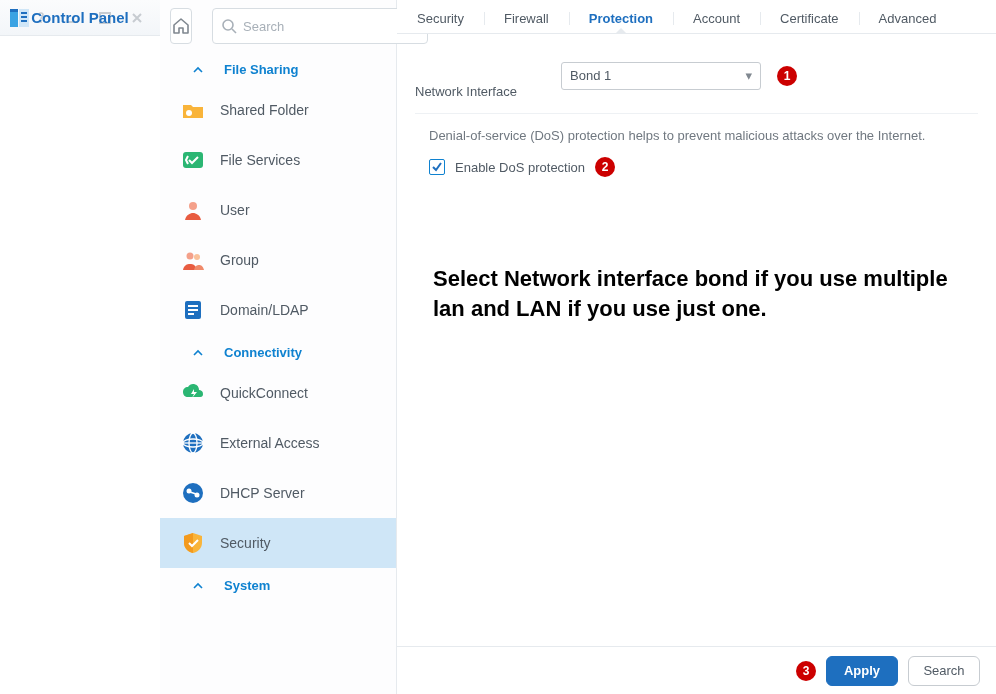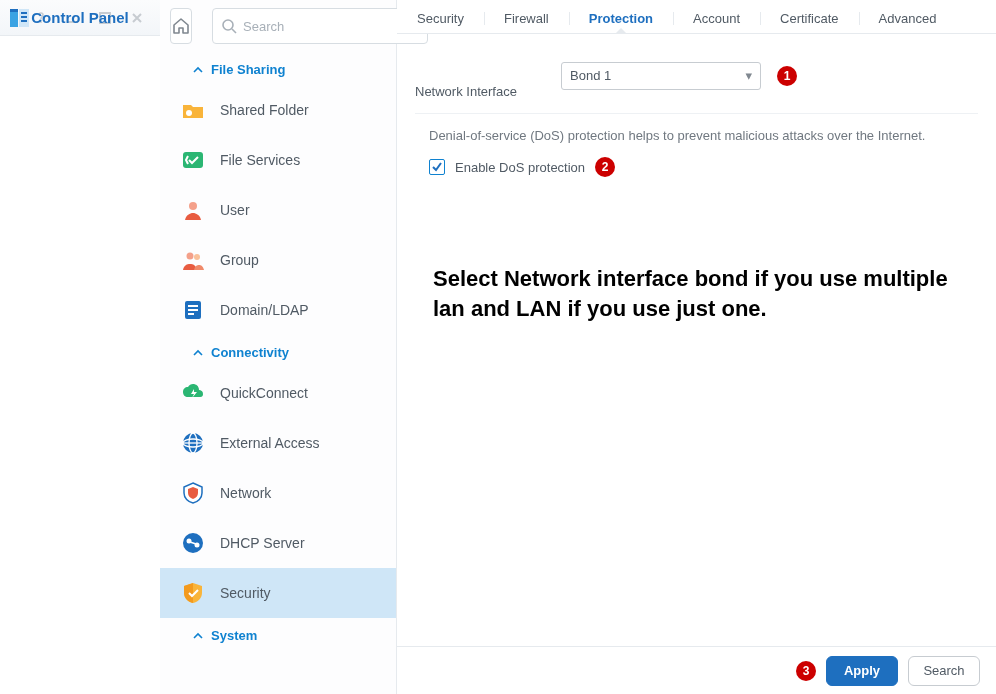--- a/index.html
+++ b/index.html
@@ -18,21 +18,21 @@
   
   .sidebar { width: 237px; border-right: 1px solid #e6eaee; display: flex; flex-direction: column; background: #fdfdfe; }
   .side-toprow { display: flex; gap: 20px; padding: 8px 10px 8px 10px; }
   .home-btn { width: 36px; height: 36px; border: 1px solid #d7dde2; border-radius: 4px; background: #fff; display: flex; align-items: center; justify-content: center; cursor: pointer; }
   .search-box { flex: 1; height: 36px; border: 1px solid #d7dde2; border-radius: 4px; background: #fff; display: flex; align-items: center; padding: 0 8px; gap: 6px; }
   .search-box input { border: none; outline: none; flex: 1; font-size: 13px; color: #505a64; background: transparent; }
   .search-box input::placeholder { color: #a8b0b8; }
 
   .side-scroll { flex: 1; overflow-y: auto; }
 
-  .section-header { display: flex; align-items: center; gap: 8px; padding: 10px 16px 8px 33px; color: #0f82d0; font-weight: 700; cursor: pointer; }
+  .section-header { display: flex; align-items: center; gap: 21px; padding: 10px 16px 8px 33px; color: #0f82d0; font-weight: 700; cursor: pointer; }
   .section-header .chev { color: #0f82d0; display: inline-flex; }
   .nav-item { height: 50px; display: flex; align-items: center; gap: 14px; padding-left: 20px; cursor: pointer; color: #505a64; }
   .nav-item.active { background: #cfe6f7; }
   .nav-icon { width: 26px; height: 26px; display: flex; align-items: center; justify-content: center; }
   .nav-label { font-size: 14px; }
 
   
   .main { flex: 1; display: flex; flex-direction: column; min-width: 0; }
   .tabs { height: 34px; display: flex; align-items: stretch; border-bottom: 1px solid #e6eaee; background: #fff; padding-top: 4px; }
   .tab { padding: 0 20px; display: flex; align-items: center; color: #505a64; cursor: pointer; position: relative; }
@@ -205,29 +205,20 @@
                 <ellipse cx="13" cy="13" rx="10" ry="4" fill="none" stroke="#fff" stroke-width="1.3"></ellipse>
                 <ellipse cx="13" cy="13" rx="4" ry="10" fill="none" stroke="#fff" stroke-width="1.3"></ellipse>
                 <line x1="3" y1="13" x2="23" y2="13" stroke="#fff" stroke-width="1.3"></line>
               </svg>
             </span>
           <span class="nav-label">External Access</span>
         </div>
         <div class="nav-item">
           <span class="nav-icon">
               <svg width="26" height="26" viewBox="0 0 26 26">
-                <path d="M13 3l9 4v6c0 5-4 9-9 10-5-1-9-5-9-10V7z" fill="#fff" stroke="#1e6fbf" stroke-width="1.5"></path>
-                <path d="M13 7l5 2v4c0 3-2 5-5 6-3-1-5-3-5-6v-4z" fill="#e85c41"></path>
-              </svg>
-            </span>
-          <span class="nav-label">Network</span>
-        </div>
-        <div class="nav-item">
-          <span class="nav-icon">
-              <svg width="26" height="26" viewBox="0 0 26 26">
                 <circle cx="13" cy="13" r="10" fill="#1e6fbf"></circle>
                 <circle cx="9" cy="11" r="2.5" fill="#fff"></circle>
                 <circle cx="17" cy="15" r="2.5" fill="#fff"></circle>
                 <line x1="10" y1="12" x2="16" y2="14" stroke="#fff" stroke-width="1.5"></line>
               </svg>
             </span>
           <span class="nav-label">DHCP Server</span>
         </div>
         <div class="nav-item active">
           <span class="nav-icon">

